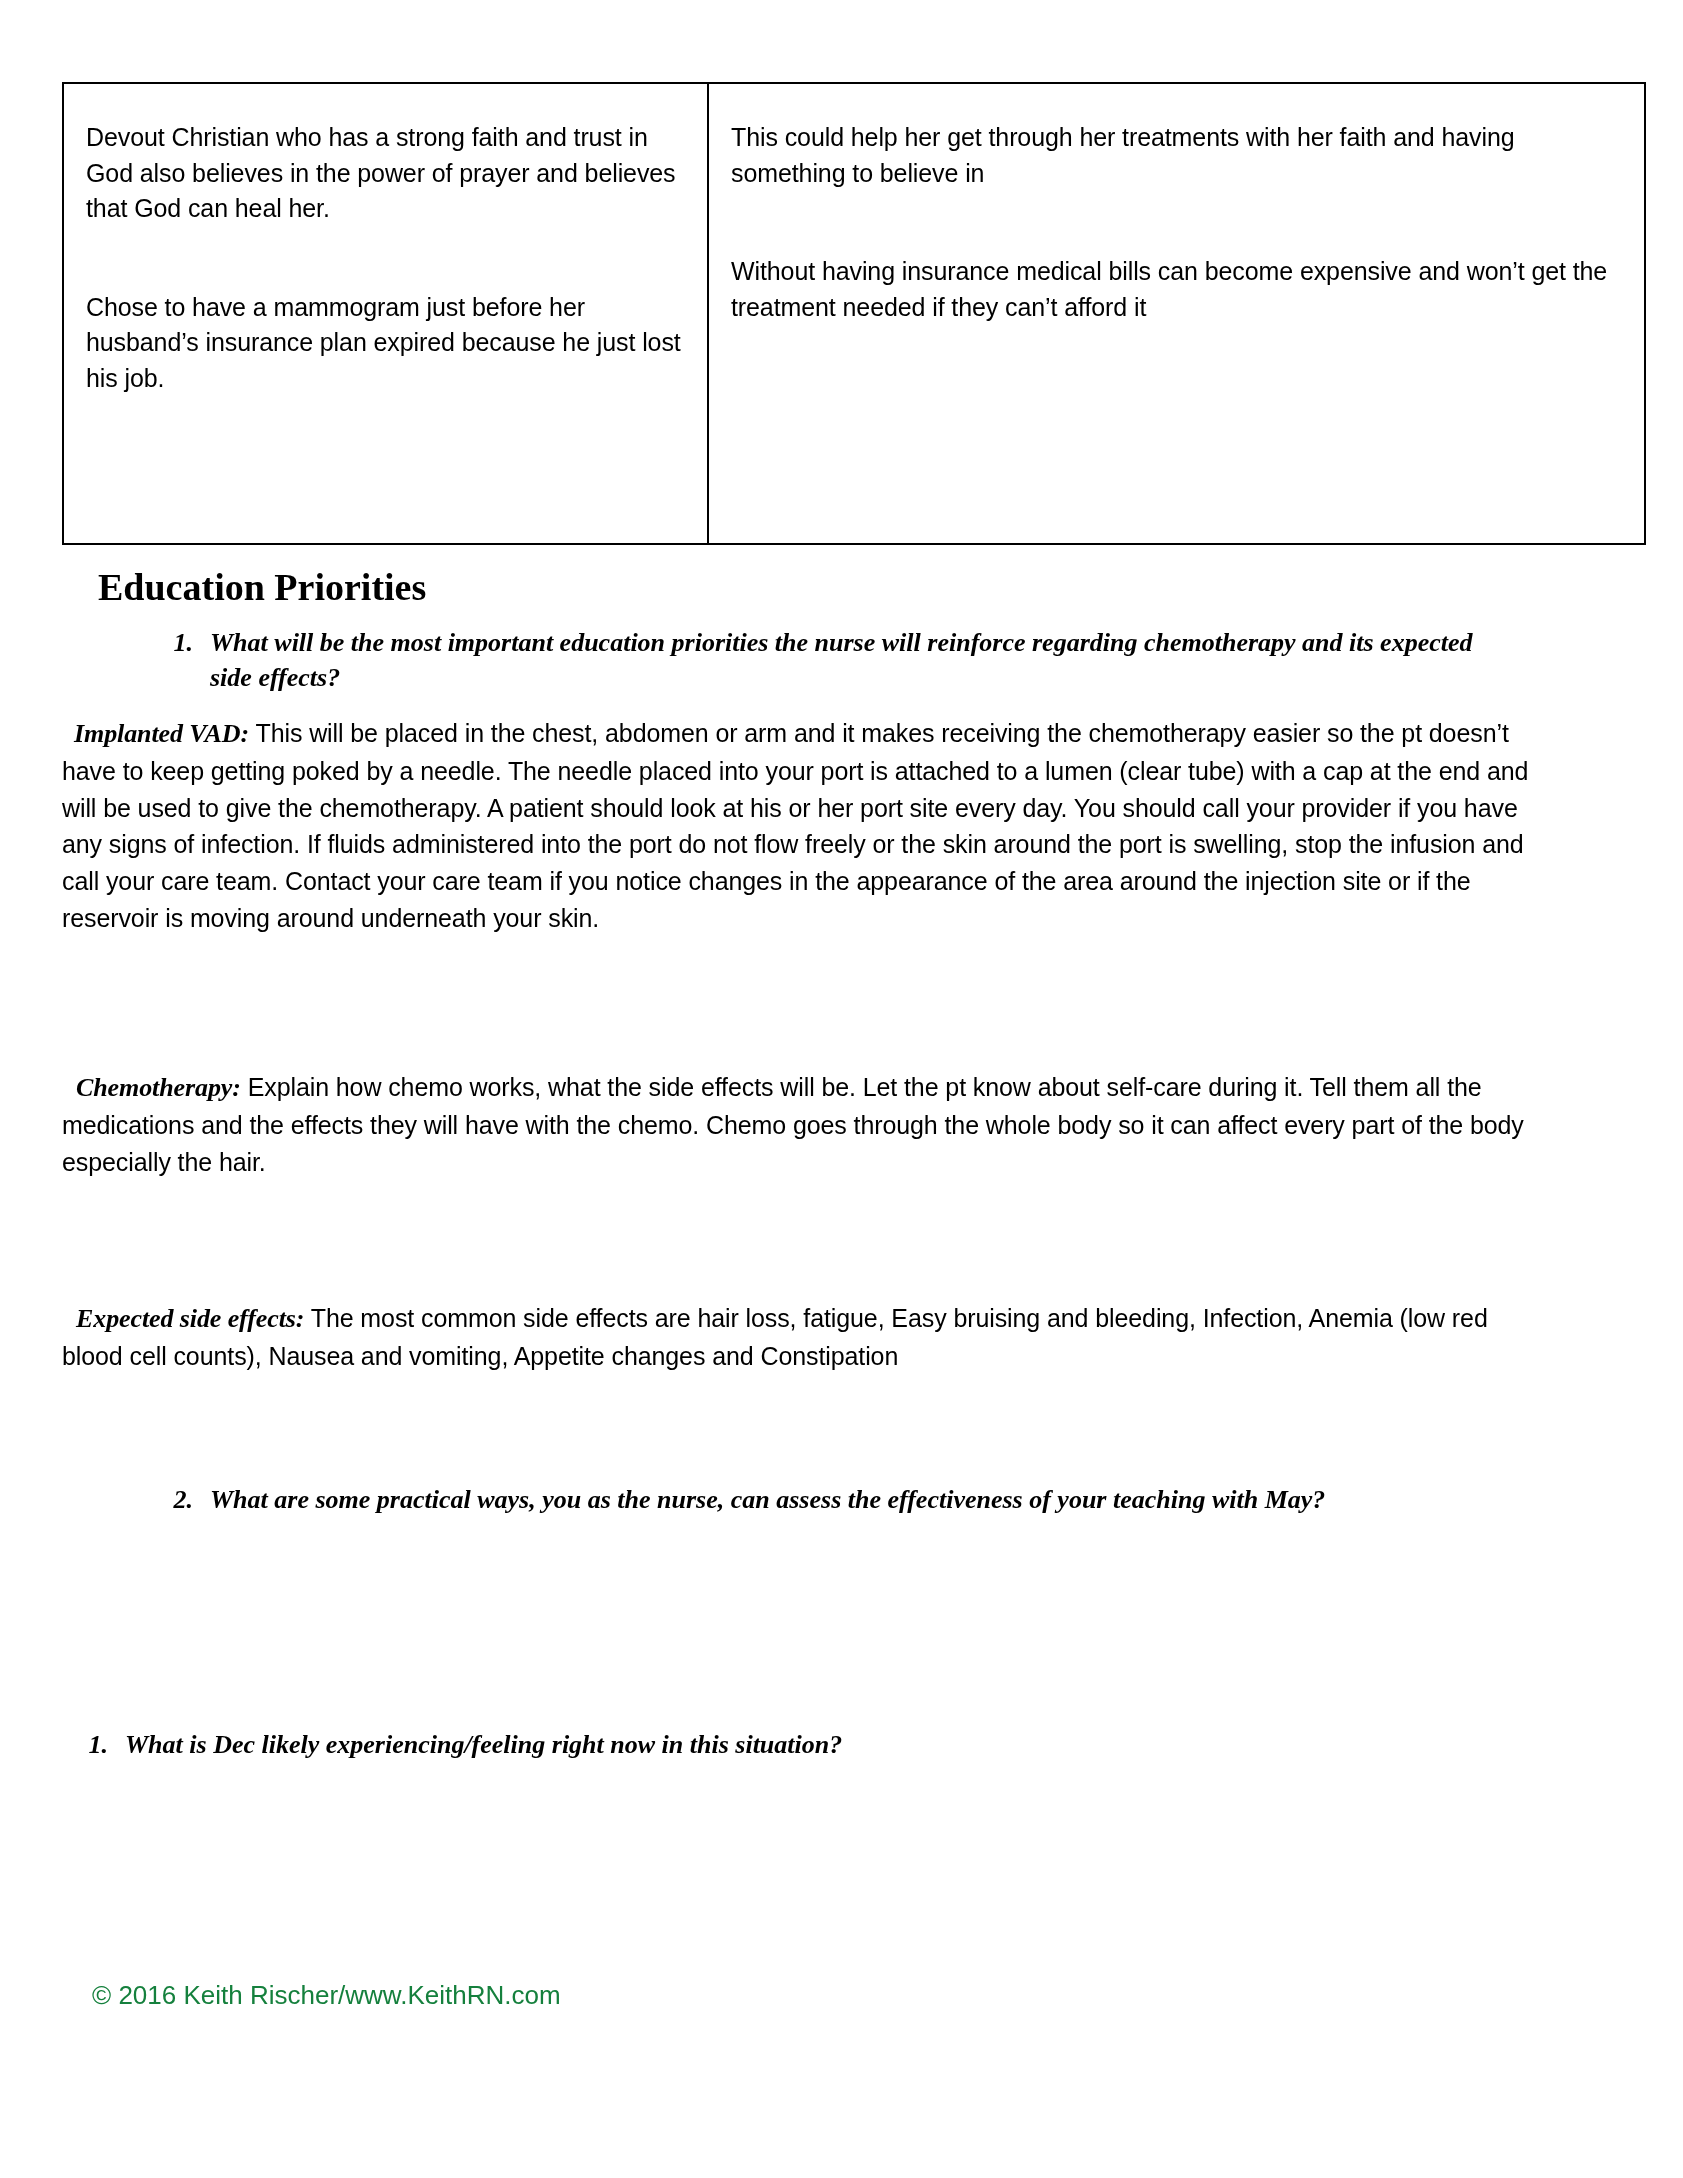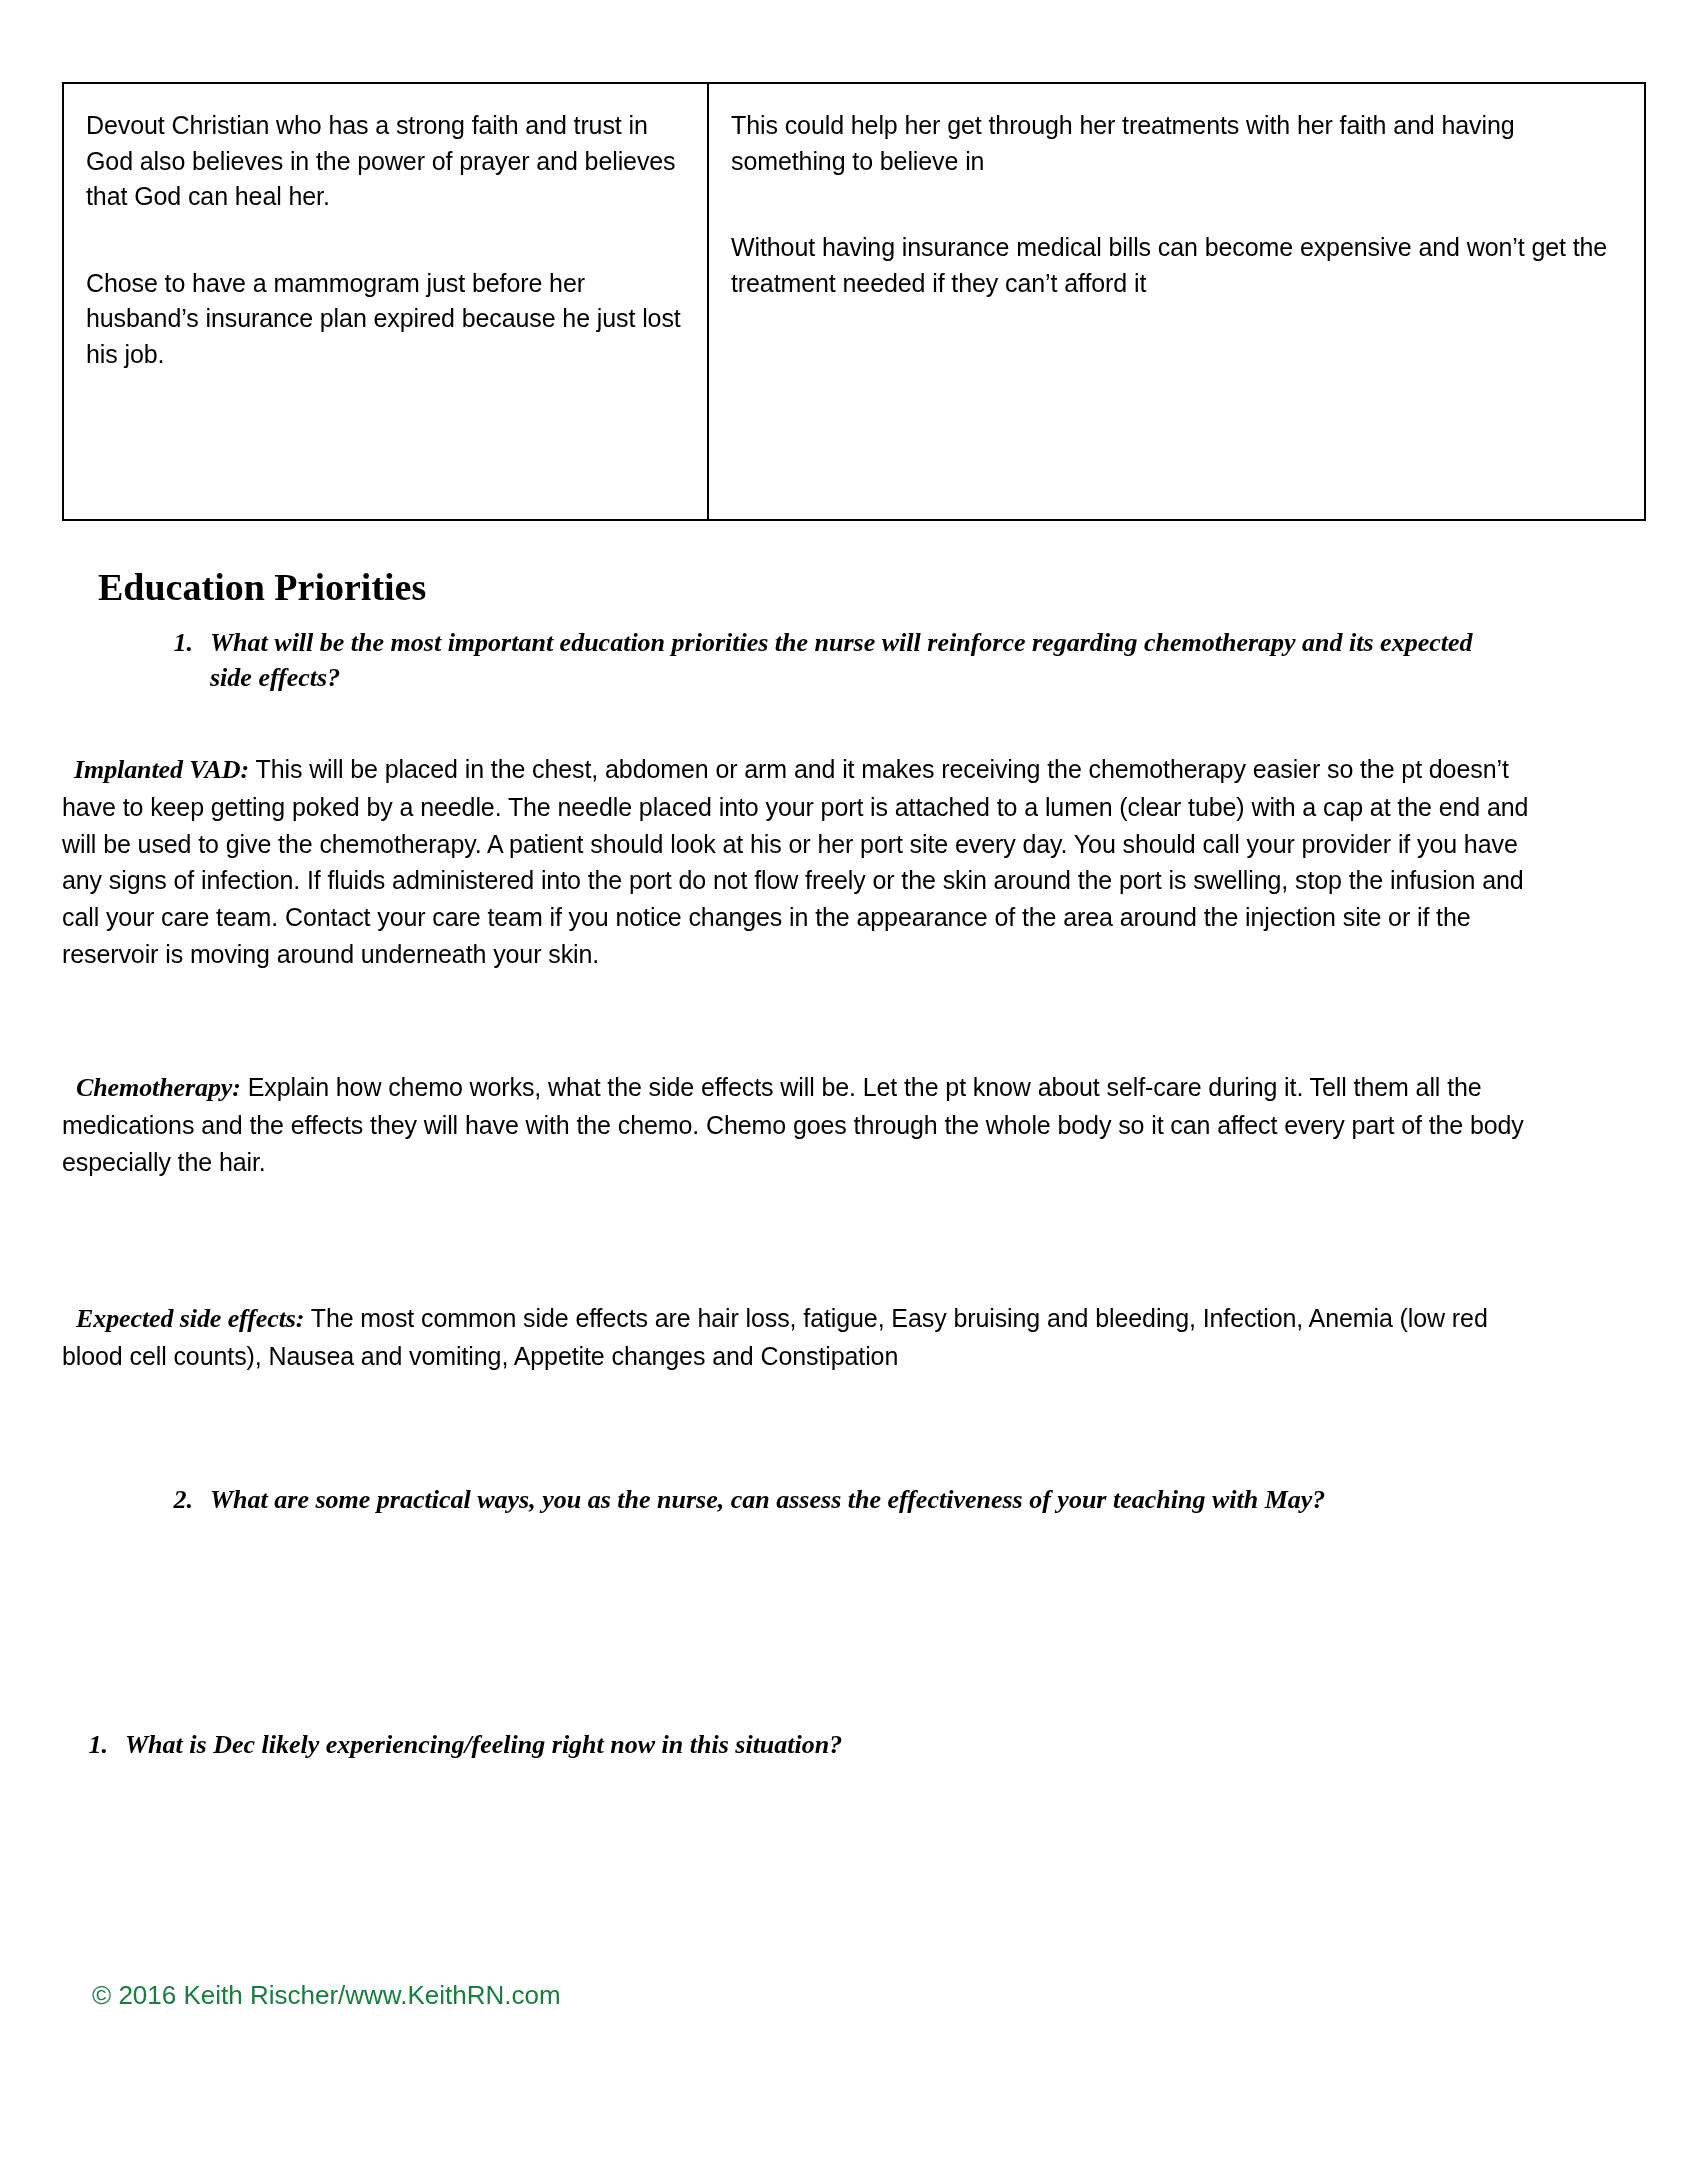--- a/index.html
+++ b/index.html
@@ -41,21 +41,21 @@
     line-height: 1.42;
     letter-spacing: -0.1px;
   }
   .assessment-table td.col-left {
     width: 599px;
   }
   .assessment-table td.col-right {
     width: 891px;
   }
   .cell-block {
-    margin: 0 0 0 0;
+    margin: 12px 0 0 0;
   }
   .cell-gap {
     height: 51px;
   }
   .cell-tail {
     height: 129px;
   }
   
   h2.section-heading {
     font-family: "Liberation Serif", serif;
@@ -121,21 +121,21 @@
     text-align: left;
   }
   .lead {
     font-family: "Liberation Serif", serif;
     font-style: italic;
     font-weight: bold;
     font-size: 26px;
   }
   .p-vad {
     left: 62px;
-    top: 726px;
+    top: 690px;
     width: 1497px;
     text-indent: 12px;
   }
   .p-chemo {
     left: 62px;
     top: 1044px;
     width: 1485px;
     text-indent: 14px;
   }
   .p-side {

